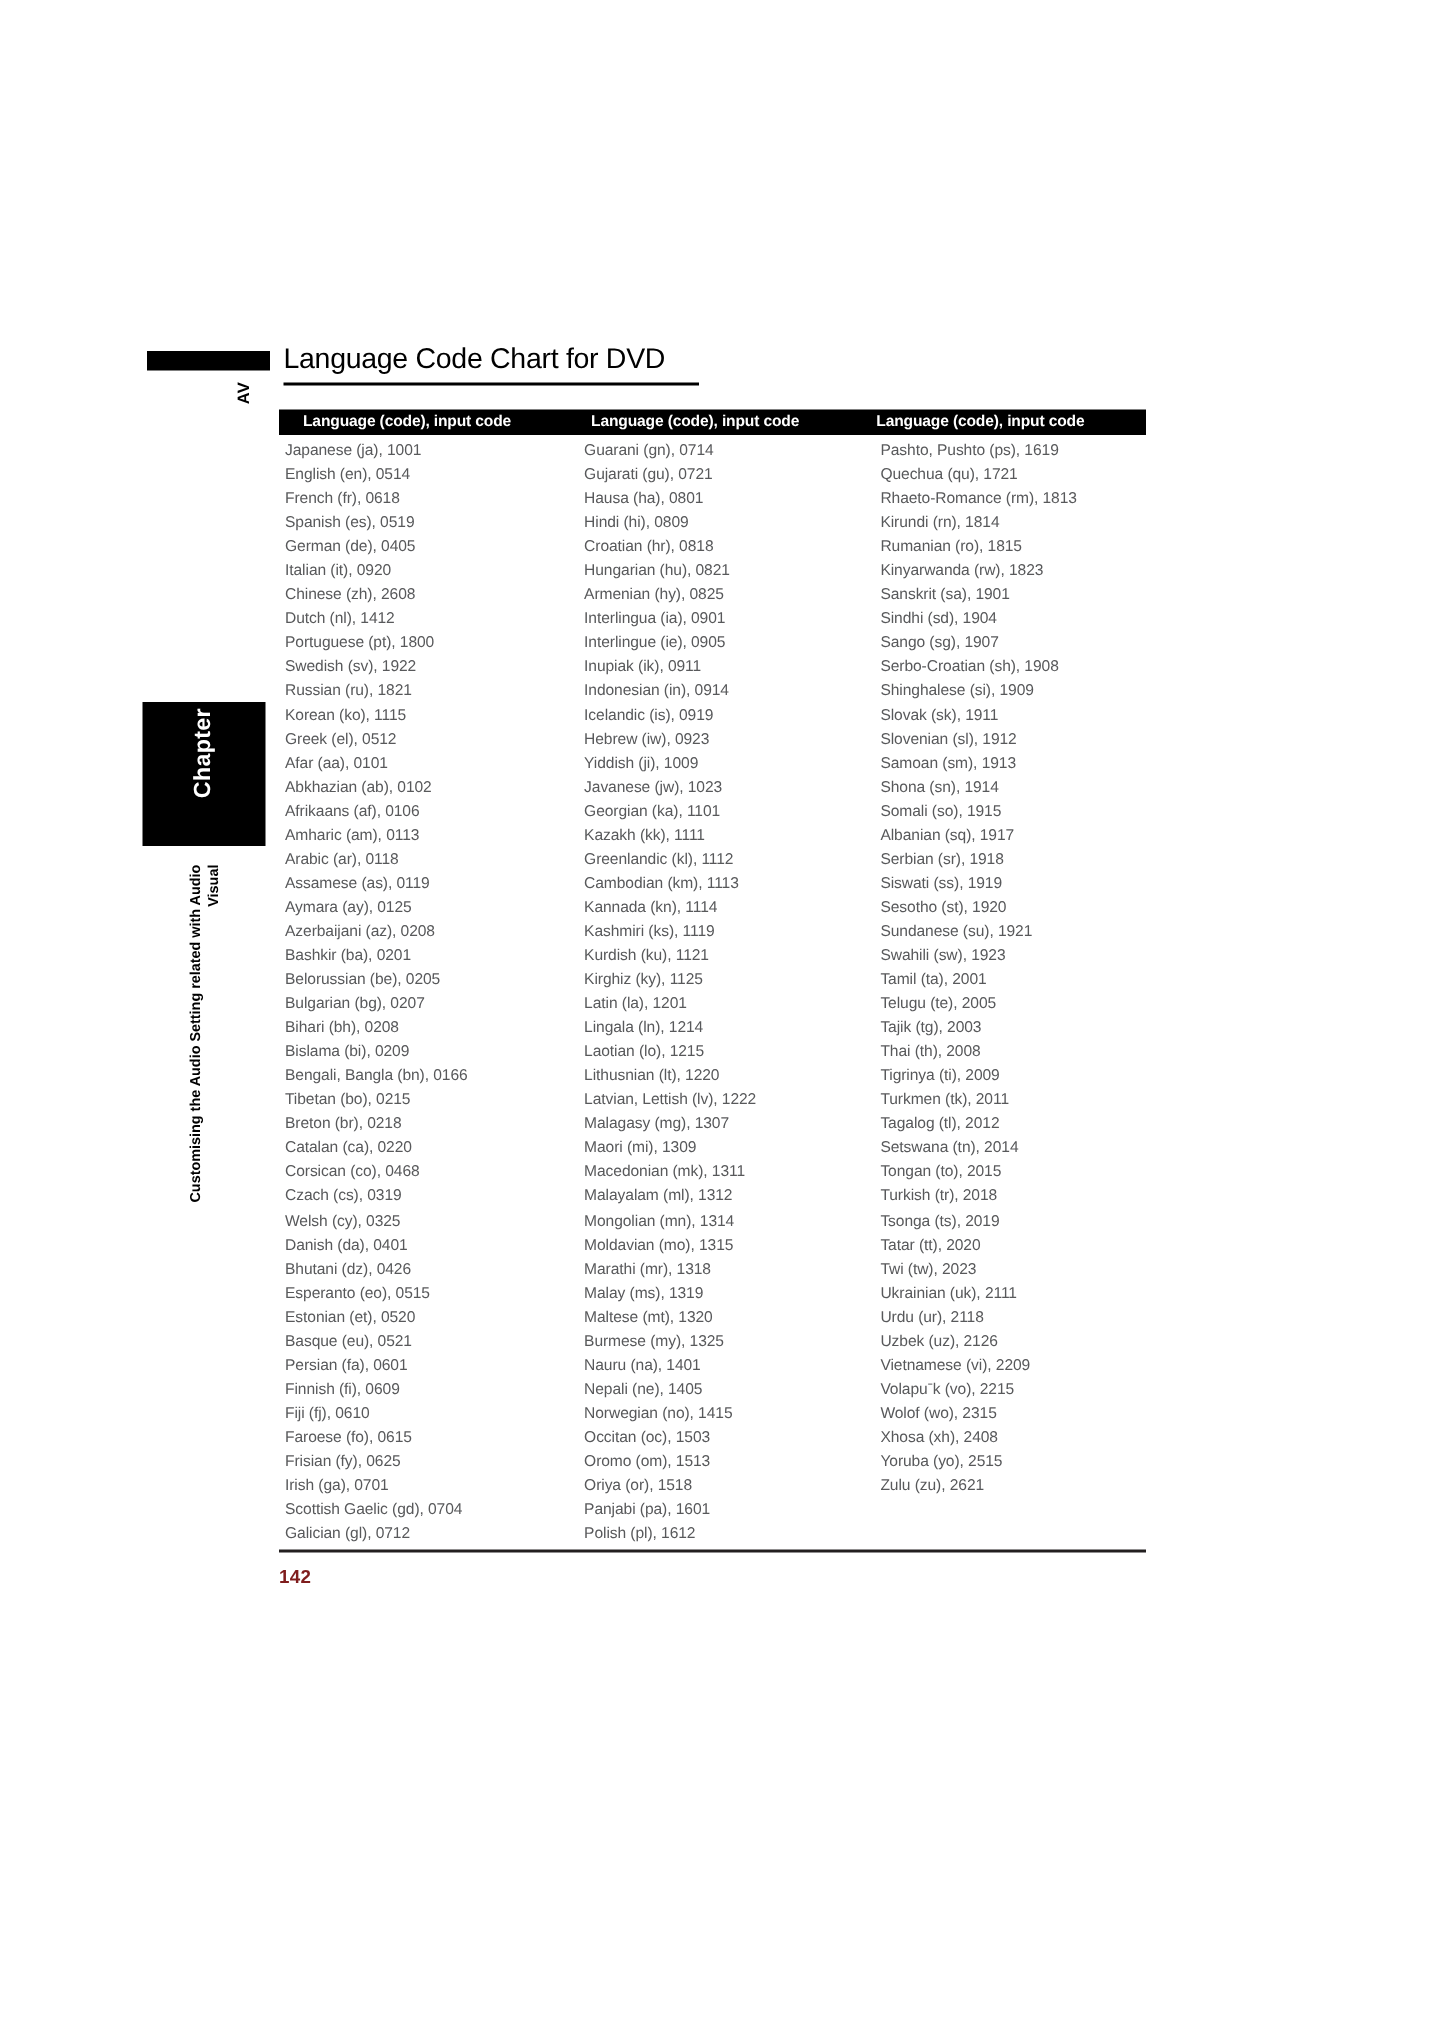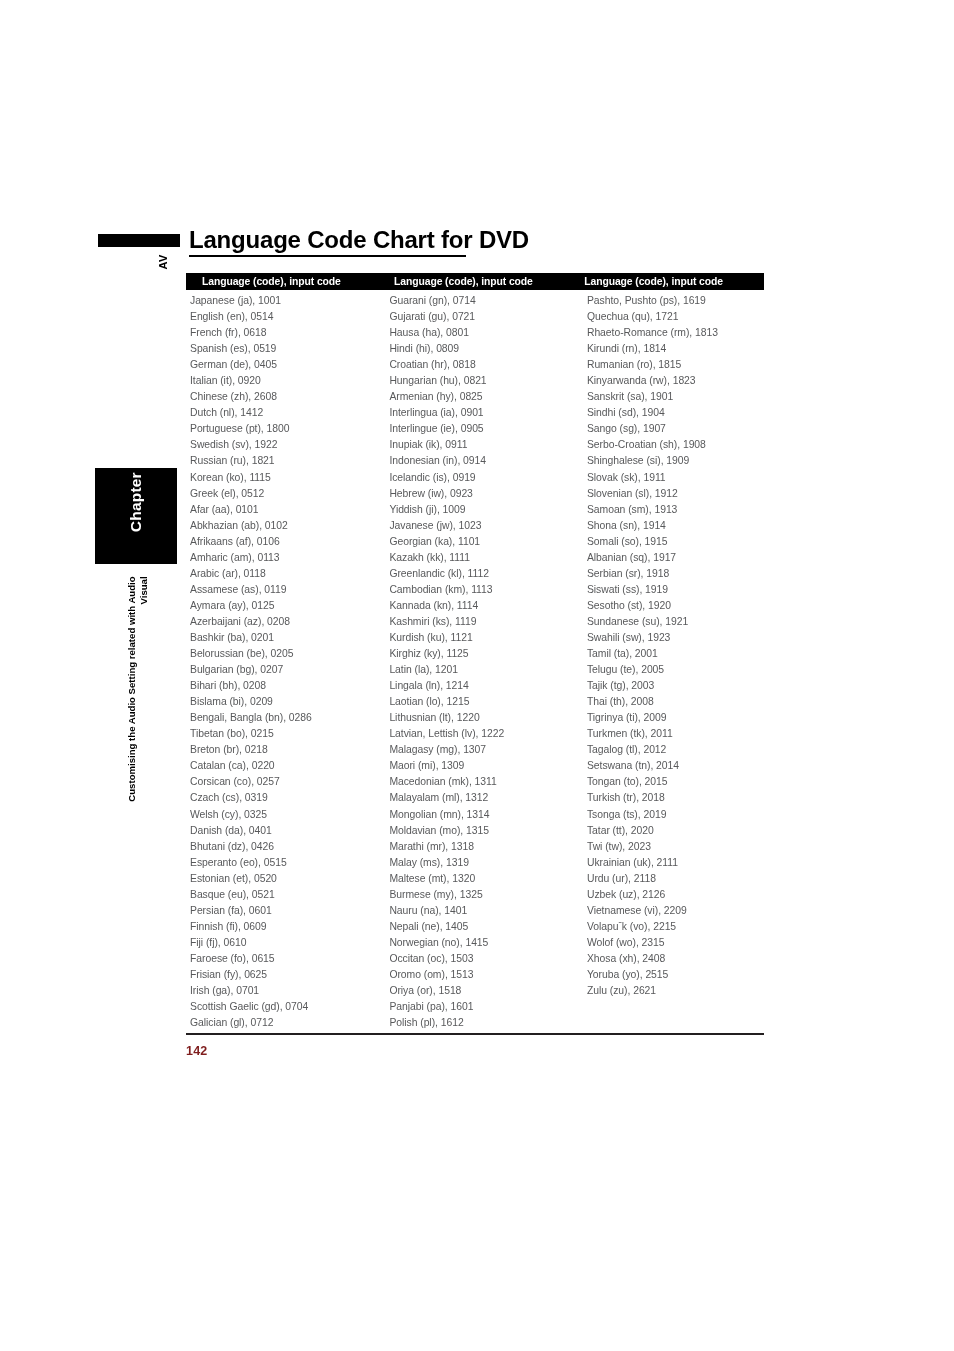--- a/index.html
+++ b/index.html
@@ -92,22 +92,22 @@
   }
 
   
   .title-block {
     position: absolute;
     left: 189px;
     top: 228px;
     width: 578px;
   }
   .title {
-    font-size: 24px;
-    font-weight: bold;
+    font-size: 19px;
+    font-weight: normal;
     color: #000000;
     letter-spacing: -0.2px;
     line-height: 24px;
     margin: 0;
     padding: 0 0 3px 0;
     white-space: nowrap;
   }
   .title-rule {
     width: 277px;
     height: 2px;
@@ -220,25 +220,25 @@
           <div class="cell">Amharic (am), 0113</div>
           <div class="cell">Arabic (ar), 0118</div>
           <div class="cell">Assamese (as), 0119</div>
           <div class="cell">Aymara (ay), 0125</div>
           <div class="cell">Azerbaijani (az), 0208</div>
           <div class="cell">Bashkir (ba), 0201</div>
           <div class="cell">Belorussian (be), 0205</div>
           <div class="cell">Bulgarian (bg), 0207</div>
           <div class="cell">Bihari (bh), 0208</div>
           <div class="cell">Bislama (bi), 0209</div>
-          <div class="cell">Bengali, Bangla (bn), 0286</div>
+          <div class="cell">Bengali, Bangla (bn), 0166</div>
           <div class="cell">Tibetan (bo), 0215</div>
           <div class="cell">Breton (br), 0218</div>
           <div class="cell">Catalan (ca), 0220</div>
-          <div class="cell">Corsican (co), 0257</div>
+          <div class="cell">Corsican (co), 0468</div>
           <div class="cell">Czach (cs), 0319</div>
           <div class="cell">Welsh (cy), 0325</div>
           <div class="cell">Danish (da), 0401</div>
           <div class="cell">Bhutani (dz), 0426</div>
           <div class="cell">Esperanto (eo), 0515</div>
           <div class="cell">Estonian (et), 0520</div>
           <div class="cell">Basque (eu), 0521</div>
           <div class="cell">Persian (fa), 0601</div>
           <div class="cell">Finnish (fi), 0609</div>
           <div class="cell">Fiji (fj), 0610</div>

